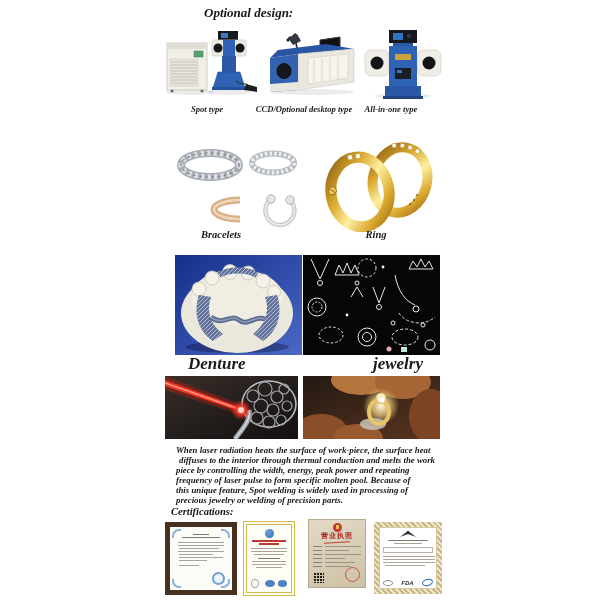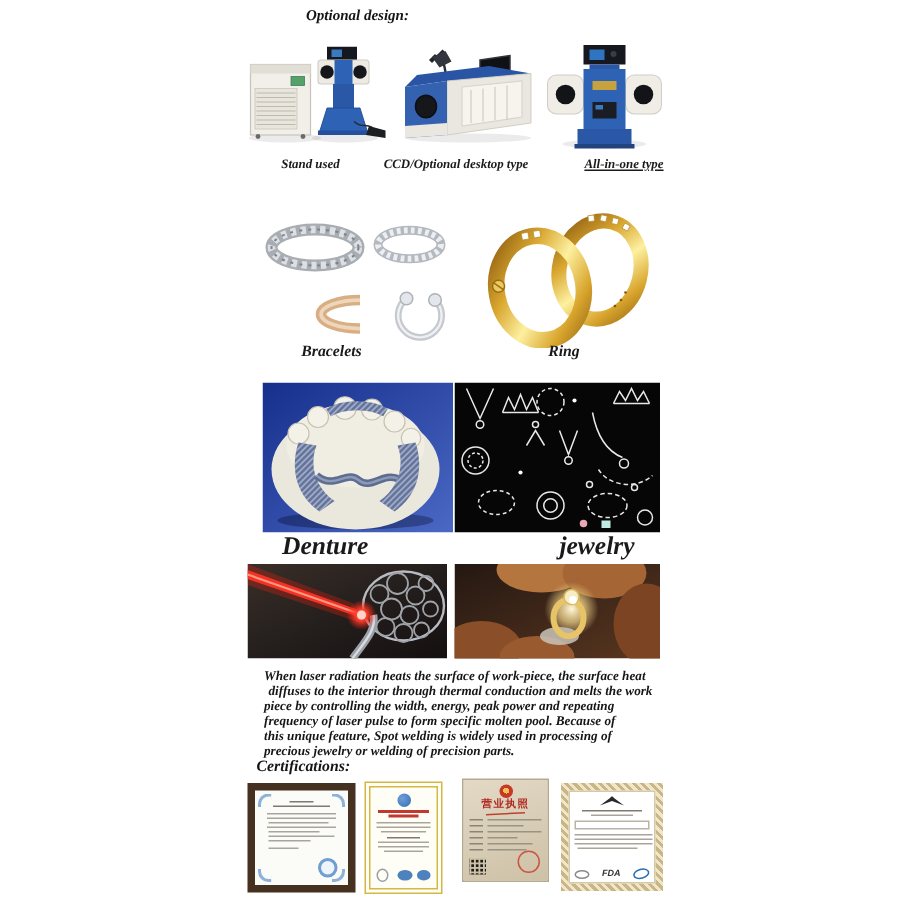--- a/index.html
+++ b/index.html
@@ -7,25 +7,25 @@
   .canvas {
     position:relative; width:600px; height:600px; background:#ffffff;
     font-family:"Liberation Serif","DejaVu Serif",serif; color:#111;
     overflow:hidden;
   }
   .abs { position:absolute; }
   .hdg { font-weight:bold; font-style:italic; color:#151515; }
   .lbl { font-weight:bold; font-style:italic; text-align:center; color:#1a1a1a; }
 
   
-  .opt-heading { left:171px; top:5px; font-size:10px;padding-left:33px; }
+  .opt-heading { left:171px; top:5px; font-size:13px;padding-left:33px; }
   .m-label { top:104px; font-size:8.6px; }
   .m-label.m1 { left:176px; width:62px; }
   .m-label.m2 { left:242px; width:124px; }
-  .m-label.m3 { left:376px; width:80px;text-decoration:underline; }
+  .m-label.m3 { left:351px; width:80px; }
   .j-label { top:229px; font-size:10.5px; }
   .j-label.bracelets { left:188px; width:66px; }
   .j-label.ring { left:350px; width:52px; }
   .p-label { top:354px; font-size:17px; }
   .p-label.denture { left:188px; width:56px; }
   .p-label.jewelry { left:372px; width:52px; }
   .para { left:176px; top:446px; width:268px; font-size:8.8px; line-height:9.9px;
           font-weight:bold; font-style:italic; color:#161616; }
   .cert-heading { left:171px; top:506px; font-size:10.5px; }
 
@@ -167,21 +167,21 @@
       <circle cx="66" cy="33" r="6.5" fill="#121418"></circle>
       <rect x="26" y="16" width="28" height="44" fill="#2e62b4"></rect>
       <rect x="32" y="24" width="16" height="6" fill="#c8a23c"></rect>
       <rect x="32" y="38" width="16" height="11" fill="#1a1d24"></rect>
       <rect x="34" y="40" width="5" height="3" fill="#3a7abf"></rect>
       <rect x="22" y="56" width="36" height="12" fill="#2a58a6"></rect>
       <rect x="20" y="66" width="40" height="3" fill="#23437e"></rect>
     </svg>
   </div>
 
-  <div class="abs lbl m-label m1">Stand used</div>
+  <div class="abs lbl m-label m1">Spot type</div>
   <div class="abs lbl m-label m2">CCD/Optional desktop type</div>
   <div class="abs lbl m-label m3">All-in-one type</div>
 
   <div class="photo" style="left:176px; top:146px;">
     <svg width="128" height="84" viewBox="0 0 128 84">
 
       <ellipse cx="34" cy="19" rx="29" ry="12" fill="none" stroke="#a8adb3" stroke-width="8"></ellipse>
       <ellipse cx="34" cy="19" rx="29" ry="12" fill="none" stroke="#dcdfe3" stroke-width="5" stroke-dasharray="3.5 3"></ellipse>
       <ellipse cx="34" cy="19" rx="29" ry="12" fill="none" stroke="#7e848a" stroke-width="1.4" stroke-dasharray="2 4"></ellipse>
 

